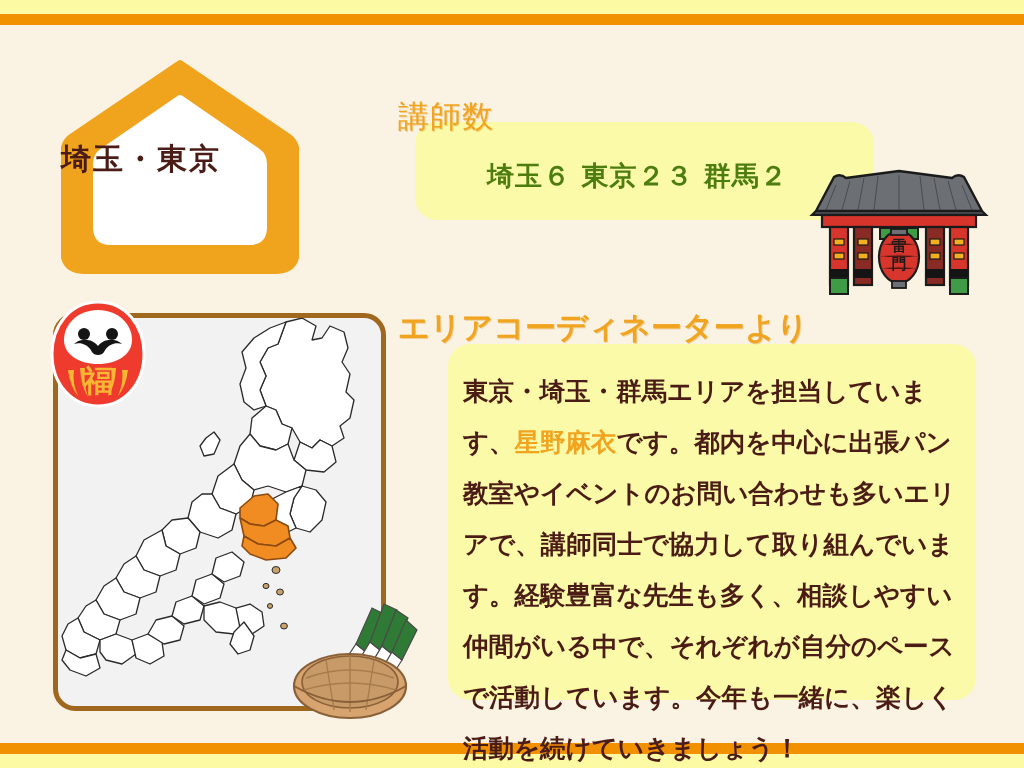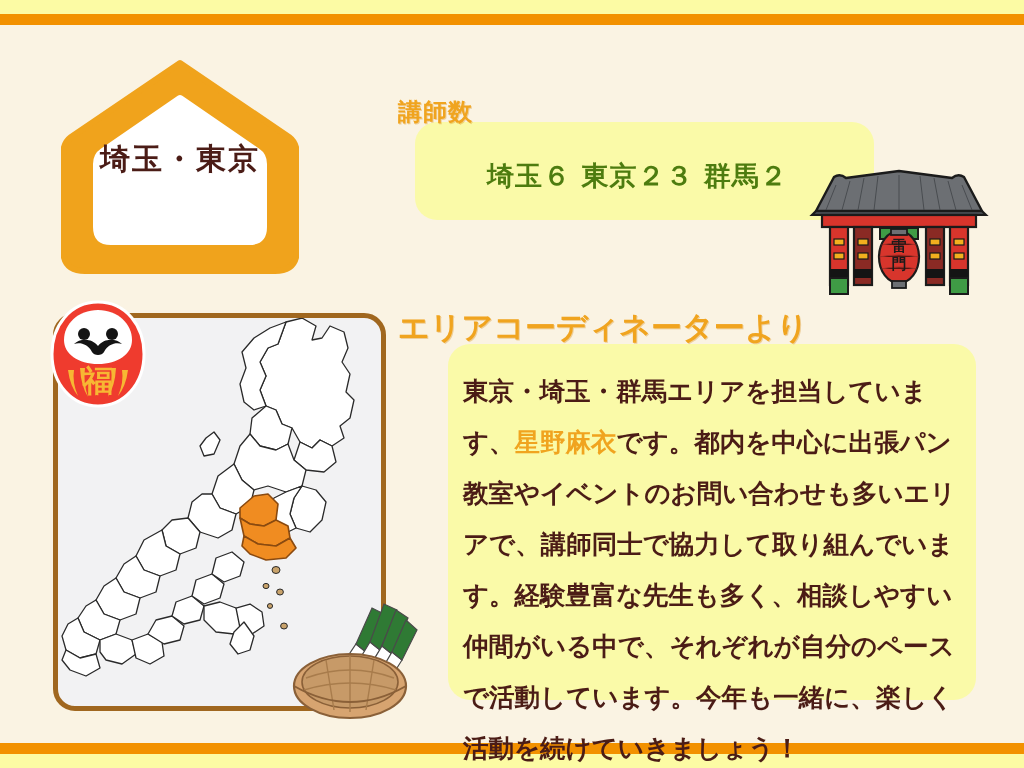--- a/index.html
+++ b/index.html
@@ -54,21 +54,21 @@
     position: absolute;
     left: 0; top: 0;
     width: 100%;
     height: 100%;
   }
   .house-label {
     position: absolute;
     left: 0;
     top: 78px;
     width: 238px;
-    text-align: center;
+    text-align: left;
     color: #4b1c16;
     font-size: 30px;
     font-weight: bold;
     letter-spacing: 2px;
     line-height: 1.45;
   }
 
   
   .count-panel {
     position: absolute;
@@ -77,22 +77,22 @@
     width: 459px;
     height: 98px;
     background: #fafaa8;
     border-radius: 22px;
   }
   .count-heading {
     position: absolute;
     left: 398px;
     top: 96px;
     color: #f0a41f;
-    font-size: 24px;
-    font-weight: bold;
+    font-size: 31px;
+    font-weight: normal;
     letter-spacing: 1px;
     text-shadow: 1px 1px 0 rgba(214,140,20,0.35);
   }
   .count-values {
     position: absolute;
     left: 487px;
     top: 158px;
     color: #4d7c0f;
     font-size: 27px;
     font-weight: bold;

